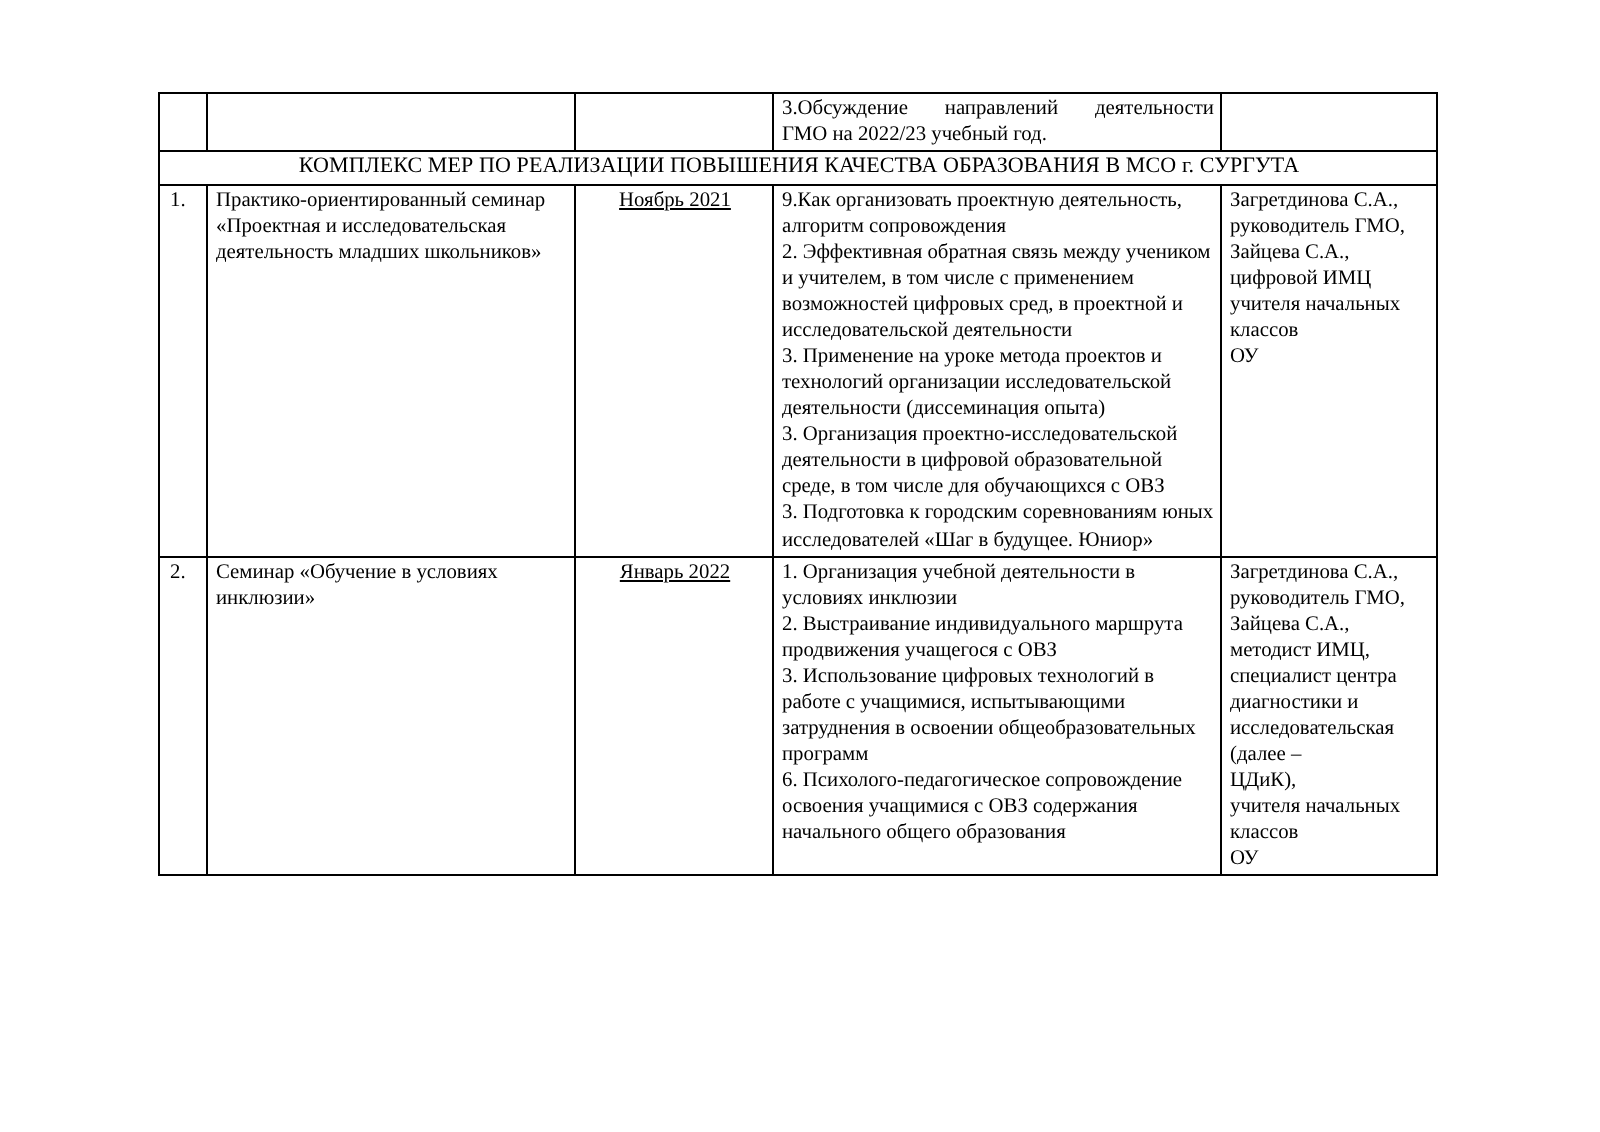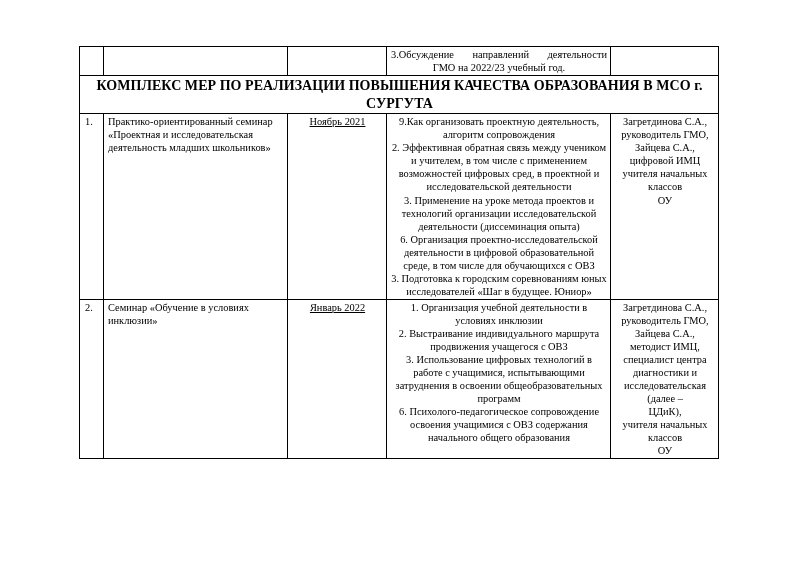--- a/index.html
+++ b/index.html
@@ -49,26 +49,25 @@
   td.date {
     text-align: center;
     text-decoration: underline;
   }
   td.content-justify p:first-child {
     text-align: justify;
     text-align-last: justify;
   }
   td p {
     margin: 0;
-    text-align: center;
   }
   .banner {
     text-align: center;
-    font-weight: bold;
-    font-size: 14px;
+    font-weight: normal;
+    font-size: 11px;
     letter-spacing: 0.05px;
     padding-top: 1px;
     padding-bottom: 1px;
   }
 </style>
 </head>
 <body>
 
 <div class="page">
 
@@ -98,21 +97,21 @@
       </tr>
 
       <tr>
         <td class="num">1.</td>
         <td>Практико-ориентированный семинар «Проектная и исследовательская деятельность младших школьников»</td>
         <td class="date">Ноябрь 2021</td>
         <td>
           <p>9.Как организовать проектную деятельность, алгоритм сопровождения</p>
           <p>2. Эффективная обратная связь между учеником и учителем, в том числе с применением возможностей цифровых сред, в проектной и исследовательской деятельности</p>
           <p>3. Применение на уроке метода проектов и технологий организации исследовательской деятельности (диссеминация опыта)</p>
-          <p>6. Организация проектно-исследовательской деятельности в цифровой образовательной среде, в том числе для обучающихся с ОВЗ</p>
+          <p>3. Организация проектно-исследовательской деятельности в цифровой образовательной среде, в том числе для обучающихся с ОВЗ</p>
           <p>3. Подготовка к городским соревнованиям юных исследователей «Шаг в будущее. Юниор»</p>
         </td>
         <td>
           <p>Загретдинова С.А.,</p>
           <p>руководитель ГМО,</p>
           <p>Зайцева С.А., цифровой ИМЦ</p>
           <p>учителя начальных классов</p>
           <p>ОУ</p>
         </td>
       </tr>

